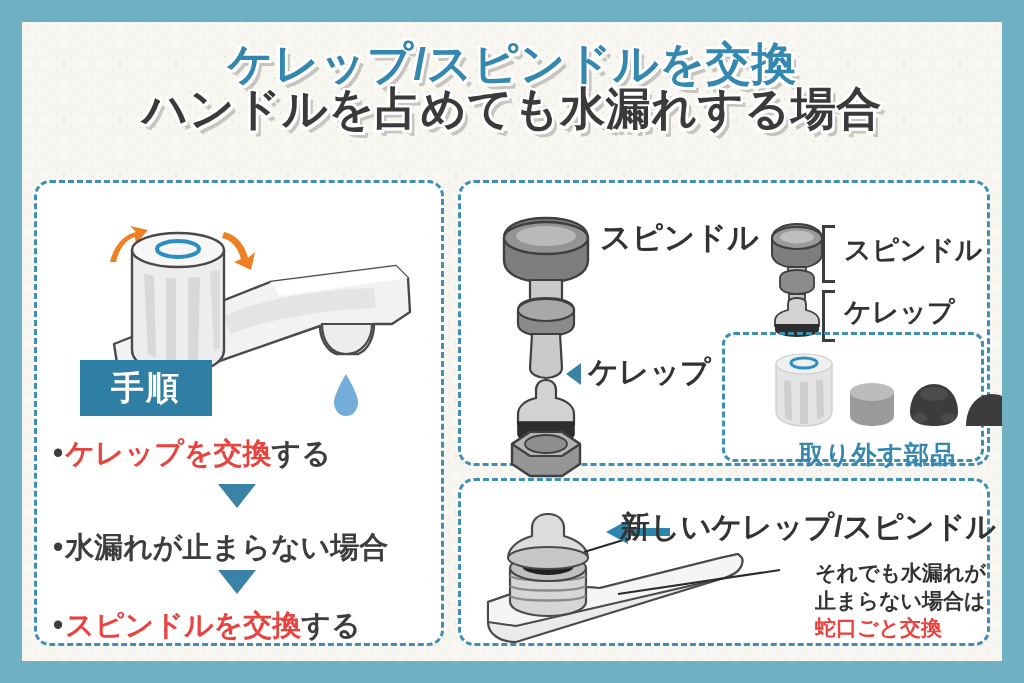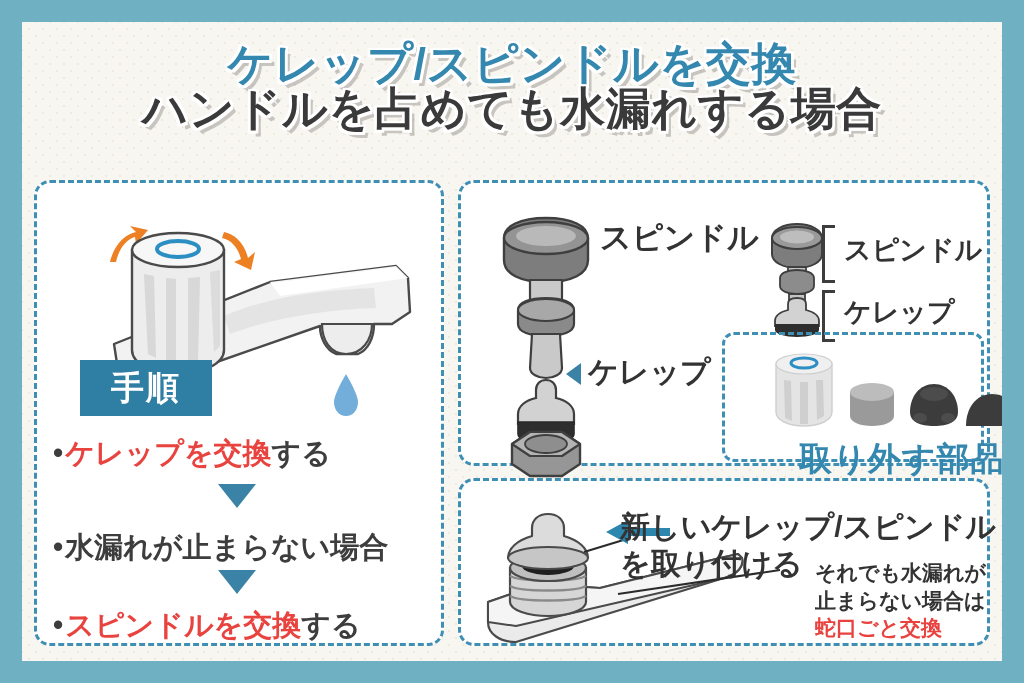--- a/index.html
+++ b/index.html
@@ -142,21 +142,21 @@
     position: absolute;
     font-weight: 700;
     color: #333333;
     white-space: nowrap;
     line-height: 1.15;
   }
   .lbl-spindle-remove { left: 578px; top: 198px; font-size: 31px; }
   .lbl-kerep-call     { left: 566px; top: 333px; font-size: 30px; }
   .lbl-bracket-sp     { left: 822px; top: 213px; font-size: 27px; }
   .lbl-bracket-ke     { left: 822px; top: 275px; font-size: 27px; }
-  .lbl-parts-title    { left: 777px; top: 418px; font-size: 33px; color:#3487AE; letter-spacing:1px;}
+  .lbl-parts-title    { left: 777px; top: 418px; font-size: 25px; color:#3487AE; letter-spacing:1px;}
   .lbl-install        { left: 598px; top: 487px; font-size: 30px; line-height: 1.22; }
   .lbl-note           { left: 793px; top: 537px; font-size: 21px; line-height: 1.32; }
   .note-red           { color: #E8433F; }
 
   
   .tri-left {
     position: absolute;
     left: 544px; top: 341px;
     width: 0; height: 0;
     border-top: 11px solid transparent;
@@ -360,21 +360,20 @@
       <path d="M104 42 L 150 28" fill="none" stroke="#2B2B2B" stroke-width="2.2"></path>
       <path d="M138 84 L 300 60" fill="none" stroke="#2B2B2B" stroke-width="2"></path>
 
       <g>
         <path d="M190 18 L 148 18 L 148 10 L 126 22 L 148 34 L 148 26 L 190 26 Z" fill="#2C86AD"></path>
       </g>
     </svg>
 
     <div class="lbl lbl-install">
       <span>新しいケレップ/スピンドル</span><br>
-      <span>を取り付ける</span>
     </div>
 
     <div class="lbl lbl-note">
       <span>それでも水漏れが</span><br>
       <span>止まらない場合は</span><br>
       <span class="note-red">蛇口ごと交換</span>
     </div>
 
   </div>
 </div>

